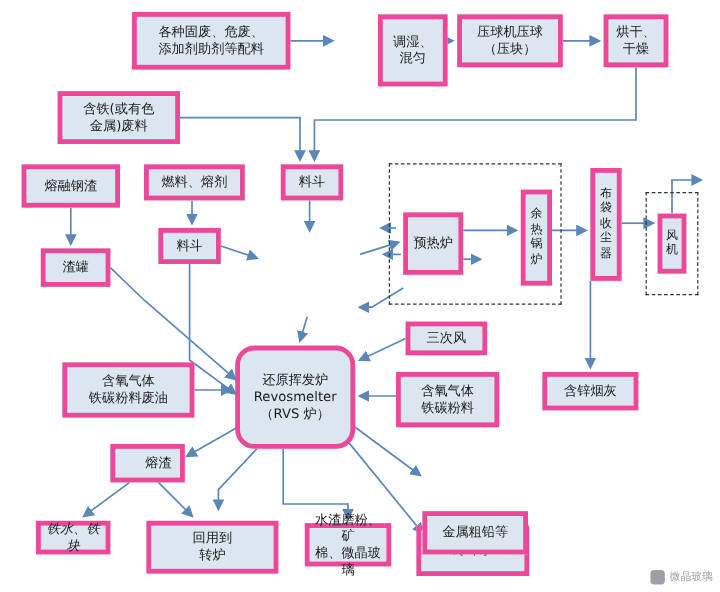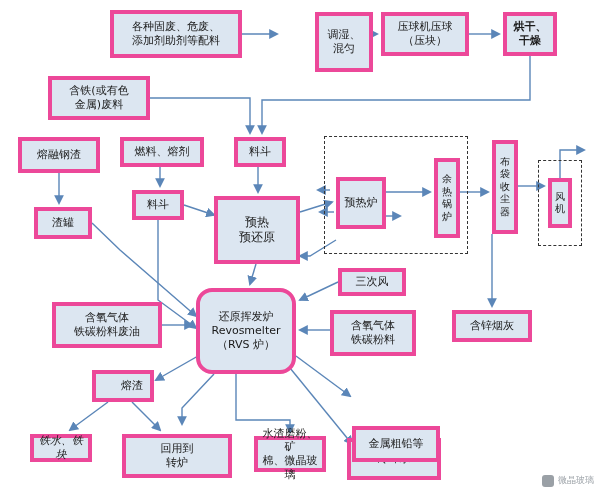--- a/index.html
+++ b/index.html
@@ -121,43 +121,41 @@
 
   <div class="dashed-box" style="left:324px;top:136px;width:144px;height:118px;"></div>
   <div class="dashed-box" style="left:538px;top:160px;width:44px;height:86px;"></div>
 
   <div class="node" style="left:110px;top:10px;width:132px;height:48px;font-size:11px;">各种固废、危废、
 添加剂助剂等配料</div>
   <div class="node" style="left:281px;top:12px;width:58px;height:60px;font-size:11px;margin-left:34px;">调湿、
 混匀</div>
   <div class="node" style="left:381px;top:12px;width:88px;height:44px;font-size:11px;">压球机压球
 （压块）</div>
-  <div class="node" style="left:503px;top:12px;width:54px;height:44px;font-size:11px;font-weight:bold;">烘干、
+  <div class="node" style="left:503px;top:12px;width:54px;height:44px;font-size:11px;">烘干、
 干燥</div>
   <div class="node" style="left:48px;top:76px;width:102px;height:44px;font-size:11px;">含铁(或有色
 金属)废料</div>
   <div class="node" style="left:18px;top:137px;width:82px;height:36px;font-size:11px;">熔融钢渣</div>
   <div class="node" style="left:120px;top:137px;width:84px;height:30px;font-size:11px;">燃料、熔剂</div>
   <div class="node" style="left:234px;top:137px;width:52px;height:30px;font-size:11px;">料斗</div>
   <div class="node" style="left:336px;top:177px;width:50px;height:52px;font-size:11px;">预热炉</div>
   <div class="node" style="left:434px;top:158px;width:26px;height:80px;font-size:10px;">余
 热
 锅
 炉</div>
   <div class="node" style="left:492px;top:140px;width:26px;height:94px;font-size:10px;">布
 袋
 收
 尘
 器</div>
   <div class="node" style="left:548px;top:178px;width:24px;height:50px;font-size:10px;">风
 机</div>
   <div class="node" style="left:34px;top:207px;width:58px;height:32px;font-size:11px;text-align:right;">渣罐</div>
   <div class="node" style="left:132px;top:190px;width:52px;height:30px;font-size:11px;">料斗</div>
-  <div class="node" style="left:214px;top:196px;width:86px;height:68px;font-size:12px;">预热
-预还原</div>
   <div class="node" style="left:338px;top:268px;width:68px;height:28px;font-size:11px;">三次风</div>
   <div class="node rounded" style="left:196px;top:288px;width:100px;height:86px;font-size:11px;">还原挥发炉
 Revosmelter
 （RVS 炉）</div>
   <div class="node" style="left:52px;top:302px;width:110px;height:46px;font-size:11px;">含氧气体
 铁碳粉料废油</div>
   <div class="node" style="left:330px;top:310px;width:86px;height:46px;font-size:11px;">含氧气体
 铁碳粉料</div>
   <div class="node" style="left:452px;top:310px;width:80px;height:32px;font-size:11px;">含锌烟灰</div>
   <div class="node" style="left:92px;top:370px;width:62px;height:32px;font-size:11px;padding-left:20px;">熔渣</div>

